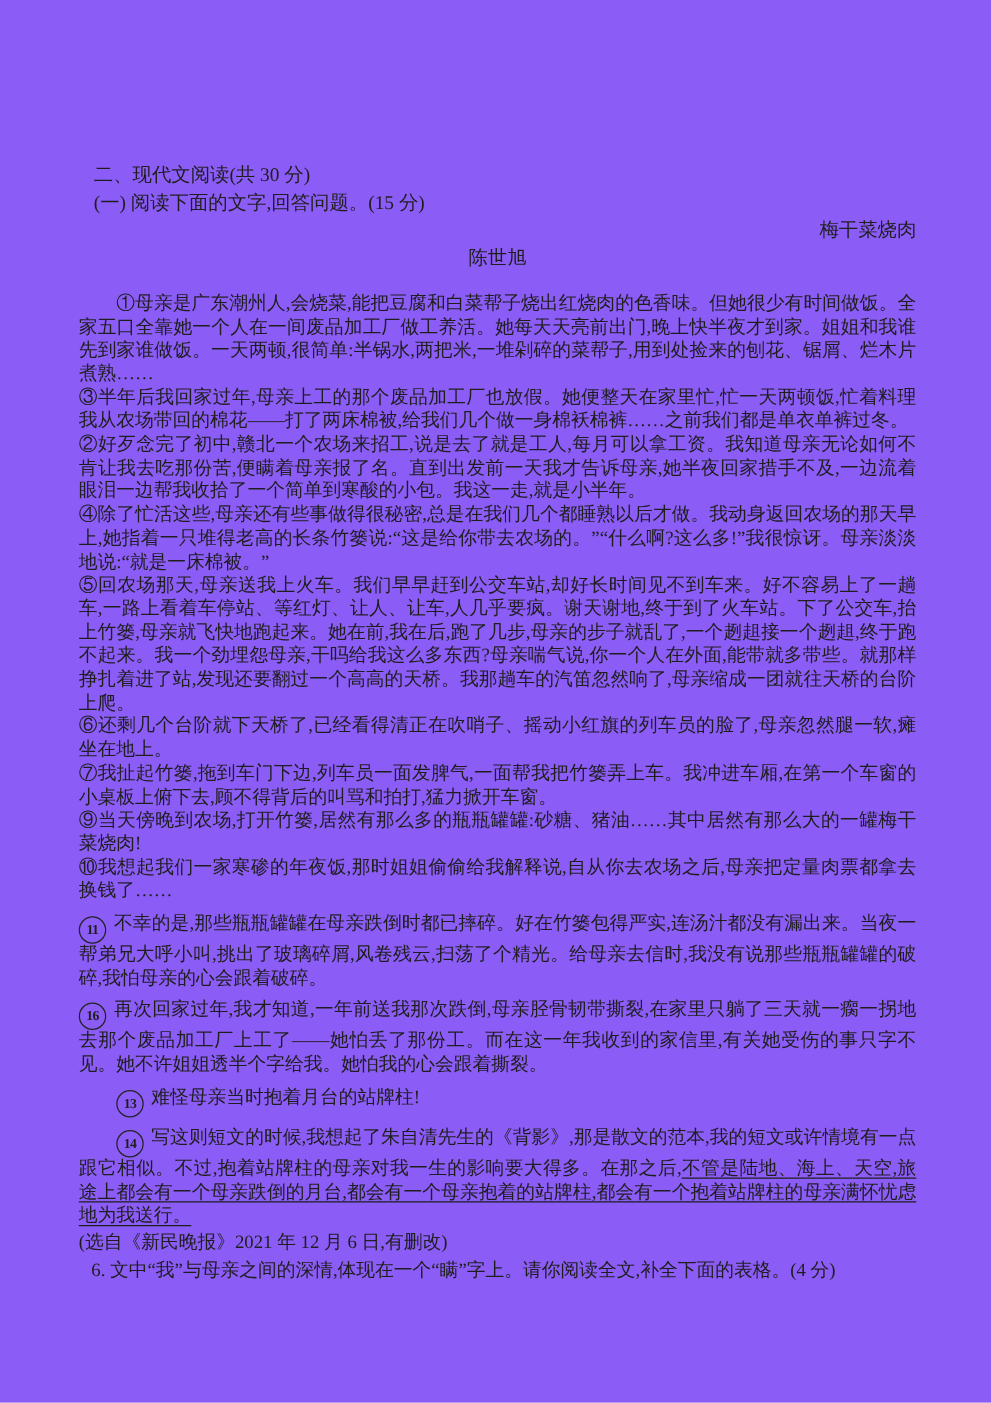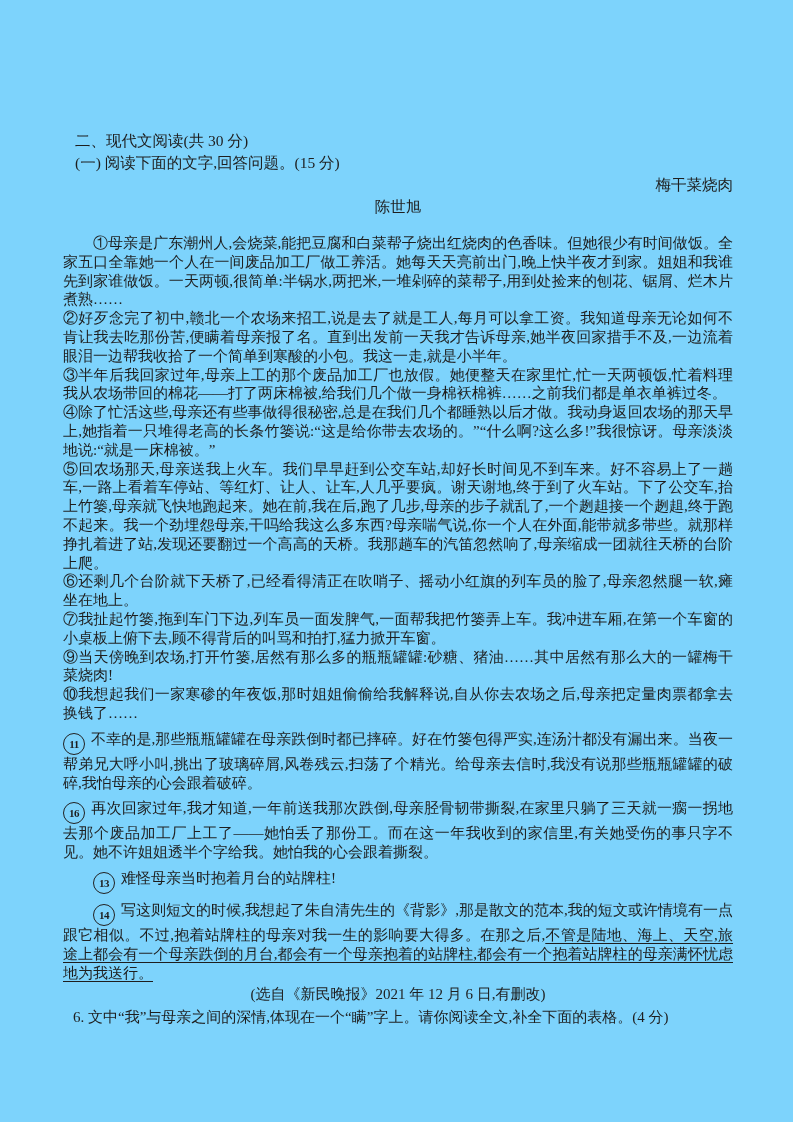--- a/index.html
+++ b/index.html
@@ -1,57 +1,57 @@
 <!DOCTYPE html>
 <html><head>
 <meta charset="utf-8">
 <style>
   html,body{margin:0;padding:0;}
   body{
     width:793px;height:1122px;background:#ffffff;color:#1e1e1e;
     font-family:"Liberation Serif","DejaVu Serif",serif;
     overflow:hidden;
   }
-  .page{position:relative;width:793px;height:1122px;background:#7dd3fc;}
+  .page{position:relative;width:793px;height:1122px;background:#8b5cf6;}
   .content{position:absolute;left:63px;top:130px;width:670px;}
   .heading{font-size:15.5px;line-height:21.5px;padding-left:12px;}
   .title{font-size:15.5px;line-height:21.5px;text-align:right;margin-top:1px;}
   .author{font-size:15.5px;line-height:21.5px;text-align:center;}
   .passage{margin-top:17px;}
   .para{margin:0;font-size:15px;line-height:18.8px;text-align:justify;text-justify:inter-ideograph;}
   .para.indent{text-indent:2em;}
   .para.big{margin-top:7px;}
   .para.big-indent{margin-top:7px;text-indent:2em;}
   .bignum{
     display:inline-block;width:20px;height:20px;border:1.6px solid #222;border-radius:50%;
     font-size:11px;line-height:20px;text-align:center;font-weight:bold;
     margin-right:6px;vertical-align:-4px;text-indent:0;letter-spacing:-0.5px;
   }
   .seg.u{text-decoration:underline;text-underline-offset:3px;text-decoration-thickness:1px;}
-  .source{font-size:15px;line-height:19px;text-align:center;margin-top:3px;}
+  .source{font-size:15px;line-height:19px;text-align:left;margin-top:3px;}
   .question{font-size:15px;line-height:20px;padding-left:10px;margin-top:3px;}
   table.answer{border-collapse:collapse;margin-top:5px;margin-left:0;}
   table.answer td{border:1.6px solid #111;font-size:15px;vertical-align:middle;}
   td.cell-label{width:100px;height:41px;padding-left:8px;}
   td.cell-value{width:425px;padding-left:12px;}
 </style>
 </head>
 <body>
 
 <div class="page">
   <div class="content">
     <div class="heading">二、现代文阅读(共 30 分)</div>
     <div class="heading">(一) 阅读下面的文字,回答问题。(15 分)</div>
     <div class="title">梅干菜烧肉</div>
     <div class="author">陈世旭</div>
 
     <div class="passage" id="passage">
         <p class="para indent"><span class="seg">①母亲是广东潮州人,会烧菜,能把豆腐和白菜帮子烧出红烧肉的色香味。但她很少有时间做饭。全家五口全靠她一个人在一间废品加工厂做工养活。她每天天亮前出门,晚上快半夜才到家。姐姐和我谁先到家谁做饭。一天两顿,很简单:半锅水,两把米,一堆剁碎的菜帮子,用到处捡来的刨花、锯屑、烂木片煮熟……</span></p>
+        <p class="para flush"><span class="seg">③半年后我回家过年,母亲上工的那个废品加工厂也放假。她便整天在家里忙,忙一天两顿饭,忙着料理我从农场带回的棉花——打了两床棉被,给我们几个做一身棉袄棉裤……之前我们都是单衣单裤过冬。</span></p>
         <p class="para flush"><span class="seg">②好歹念完了初中,赣北一个农场来招工,说是去了就是工人,每月可以拿工资。我知道母亲无论如何不肯让我去吃那份苦,便瞒着母亲报了名。直到出发前一天我才告诉母亲,她半夜回家措手不及,一边流着眼泪一边帮我收拾了一个简单到寒酸的小包。我这一走,就是小半年。</span></p>
-        <p class="para flush"><span class="seg">③半年后我回家过年,母亲上工的那个废品加工厂也放假。她便整天在家里忙,忙一天两顿饭,忙着料理我从农场带回的棉花——打了两床棉被,给我们几个做一身棉袄棉裤……之前我们都是单衣单裤过冬。</span></p>
         <p class="para flush"><span class="seg">④除了忙活这些,母亲还有些事做得很秘密,总是在我们几个都睡熟以后才做。我动身返回农场的那天早上,她指着一只堆得老高的长条竹篓说:“这是给你带去农场的。”“什么啊?这么多!”我很惊讶。母亲淡淡地说:“就是一床棉被。”</span></p>
         <p class="para flush"><span class="seg">⑤回农场那天,母亲送我上火车。我们早早赶到公交车站,却好长时间见不到车来。好不容易上了一趟车,一路上看着车停站、等红灯、让人、让车,人几乎要疯。谢天谢地,终于到了火车站。下了公交车,抬上竹篓,母亲就飞快地跑起来。她在前,我在后,跑了几步,母亲的步子就乱了,一个趔趄接一个趔趄,终于跑不起来。我一个劲埋怨母亲,干吗给我这么多东西?母亲喘气说,你一个人在外面,能带就多带些。就那样挣扎着进了站,发现还要翻过一个高高的天桥。我那趟车的汽笛忽然响了,母亲缩成一团就往天桥的台阶上爬。</span></p>
         <p class="para flush"><span class="seg">⑥还剩几个台阶就下天桥了,已经看得清正在吹哨子、摇动小红旗的列车员的脸了,母亲忽然腿一软,瘫坐在地上。</span></p>
         <p class="para flush"><span class="seg">⑦我扯起竹篓,拖到车门下边,列车员一面发脾气,一面帮我把竹篓弄上车。我冲进车厢,在第一个车窗的小桌板上俯下去,顾不得背后的叫骂和拍打,猛力掀开车窗。</span></p>
         <p class="para flush"><span class="seg">⑨当天傍晚到农场,打开竹篓,居然有那么多的瓶瓶罐罐:砂糖、猪油……其中居然有那么大的一罐梅干菜烧肉!</span></p>
         <p class="para flush"><span class="seg">⑩我想起我们一家寒碜的年夜饭,那时姐姐偷偷给我解释说,自从你去农场之后,母亲把定量肉票都拿去换钱了……</span></p>
         <p class="para big"><span class="bignum">11</span><span class="seg">不幸的是,那些瓶瓶罐罐在母亲跌倒时都已摔碎。好在竹篓包得严实,连汤汁都没有漏出来。当夜一帮弟兄大呼小叫,挑出了玻璃碎屑,风卷残云,扫荡了个精光。给母亲去信时,我没有说那些瓶瓶罐罐的破碎,我怕母亲的心会跟着破碎。</span></p>
         <p class="para big"><span class="bignum">16</span><span class="seg">再次回家过年,我才知道,一年前送我那次跌倒,母亲胫骨韧带撕裂,在家里只躺了三天就一瘸一拐地去那个废品加工厂上工了——她怕丢了那份工。而在这一年我收到的家信里,有关她受伤的事只字不见。她不许姐姐透半个字给我。她怕我的心会跟着撕裂。</span></p>
         <p class="para big-indent"><span class="bignum">13</span><span class="seg">难怪母亲当时抱着月台的站牌柱!</span></p>
         <p class="para big-indent"><span class="bignum">14</span><span class="seg">写这则短文的时候,我想起了朱自清先生的《背影》,那是散文的范本,我的短文或许情境有一点跟它相似。不过,抱着站牌柱的母亲对我一生的影响要大得多。在那之后,</span><span class="seg u">不管是陆地、海上、天空,旅途上都会有一个母亲跌倒的月台,都会有一个母亲抱着的站牌柱,都会有一个抱着站牌柱的母亲满怀忧虑地为我送行。</span></p>

